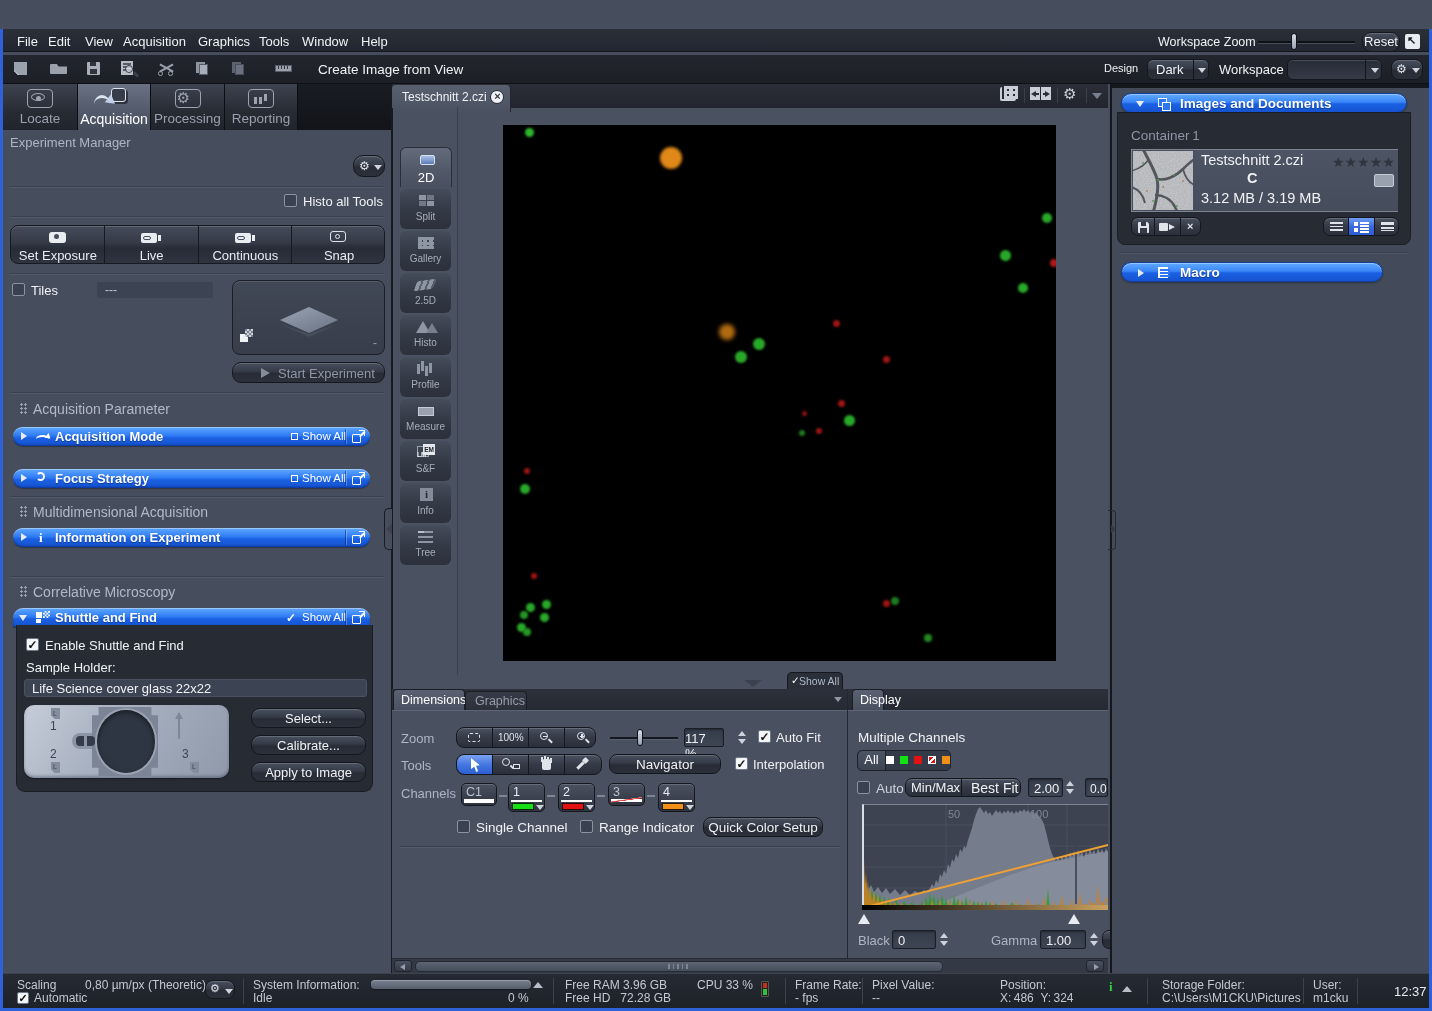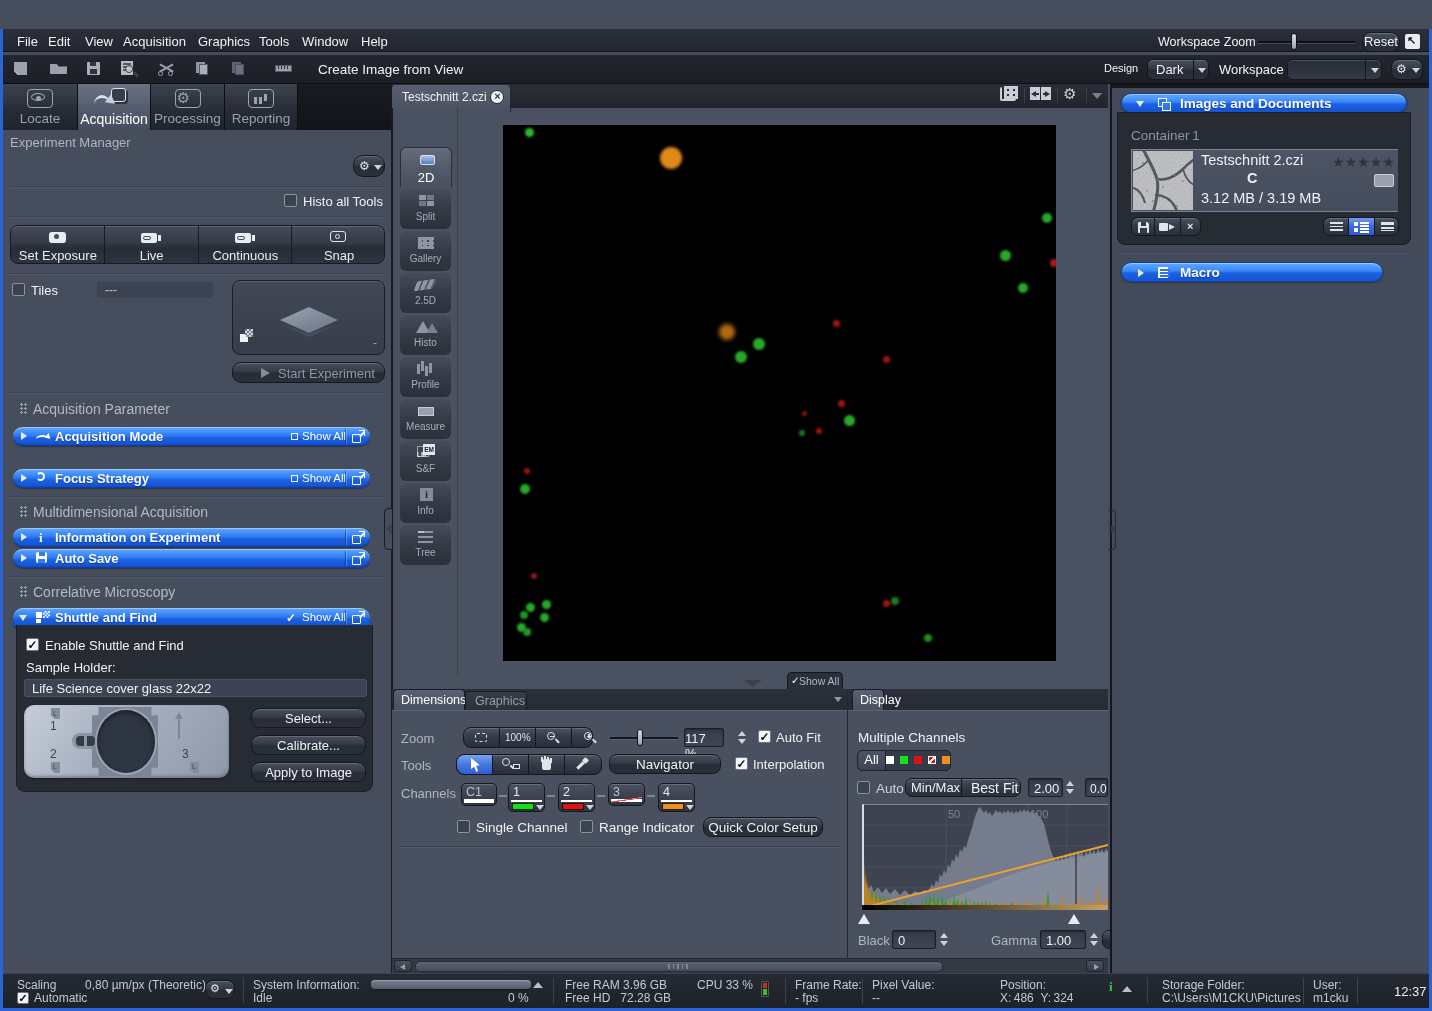--- a/index.html
+++ b/index.html
@@ -240,34 +240,20 @@
     <span class="tri-r" style="position:absolute;left:8px;top:5px"></span>
     <span style="position:absolute;left:26px;top:2px;color:#fff;font-size:13px;font-weight:bold;font-family:'Liberation Serif',serif">i</span>
     <span class="ti">Information on Experiment</span>
     <span class="dv"></span>
         <span class="ext">
           <b></b>
           <i></i>
           <u></u>
         </span>
   </div>
-  <div class="bar" style="top:419px">
-    <span class="tri-r" style="position:absolute;left:8px;top:5px"></span>
-    <span style="position:absolute;left:23px;top:3px;width:11px;height:11px;background:#fff;border-radius:2px">
-          <span style="position:absolute;left:2.5px;top:0;width:6px;height:4px;background:#2f7cf4"></span>
-          <span style="position:absolute;left:2px;bottom:0;width:7px;height:4px;background:#2f7cf4"></span>
-        </span>
-    <span class="ti">Auto Save</span>
-    <span class="dv"></span>
-        <span class="ext">
-          <b></b>
-          <i></i>
-          <u></u>
-        </span>
-  </div>
   <div class="a sep" style="left:7px;top:446px;width:375px"></div>
 
   <div class="dots" style="top:456px"></div>
   <div class="shdr" style="top:454px">Correlative Microscopy</div>
   <div class="bar" style="top:478px;border-radius:10px 10px 0 0">
     <span class="tri-d" style="position:absolute;left:6px;top:7px"></span>
     <span style="position:absolute;left:23px;top:4px;width:6px;height:6px;background:#fff"></span>
         <span style="position:absolute;left:30px;top:3px;width:7px;height:7px;background:repeating-conic-gradient(#fff 0 25%,transparent 0 50%) 0 0/3.5px 3.5px"></span>
         <span style="position:absolute;left:23px;top:11px;width:5px;height:4px;background:#fff"></span>
     <span class="ti">Shuttle and Find</span>
@@ -442,21 +428,21 @@
   <div class="a" style="left:0;top:626px;width:716px;height:248px;background:#49505f;border-top:1px solid #5d6475"></div>
 
   <div class="a" style="left:455px;top:605px;width:1px;height:269px;background:#23272f"></div>
   <div class="a" style="left:456px;top:605px;width:260px;height:21px;background:linear-gradient(#2c303a,#262a33)"></div>
   <div class="a" style="left:460px;top:605px;width:32px;height:21px;background:linear-gradient(#5a6172,#4a5161);border:1px solid #191d24;border-bottom:none;border-radius:4px 4px 0 0">
         <span style="position:absolute;left:7px;top:3px;color:#fff;font-size:12.5px">Display</span>
       </div>
   <div class="a" style="left:456px;top:626px;width:260px;height:248px;background:#49505f;border-top:1px solid #5d6475"></div>
 
   <div class="a lbl" style="left:9px;top:647px">Zoom</div>
-  <div class="sbtnrow" style="left:71px;top:643px;width:130px">
+  <div class="sbtnrow" style="left:64px;top:643px;width:140px">
     <span class="seg" style="left:0;width:36px">
           <span style="position:absolute;left:11px;top:5px;width:12px;height:9px;border:1.5px dashed #dfe3ea;border-radius:2px"></span>
         </span>
     <span class="seg" style="left:36px;width:36px">
           <span style="position:absolute;left:5px;top:4px;color:#dfe3ea;font-size:10px">100%</span>
         </span>
     <span class="seg" style="left:72px;width:36px">
           <span style="position:absolute;left:11px;top:4px;width:8px;height:8px;border:1.5px solid #dfe3ea;border-radius:50%"></span>
           <span style="position:absolute;left:13.5px;top:7.5px;width:4px;height:1.5px;background:#dfe3ea"></span>
           <span style="position:absolute;left:19px;top:12px;width:5px;height:1.5px;background:#dfe3ea;transform:rotate(45deg)"></span>

